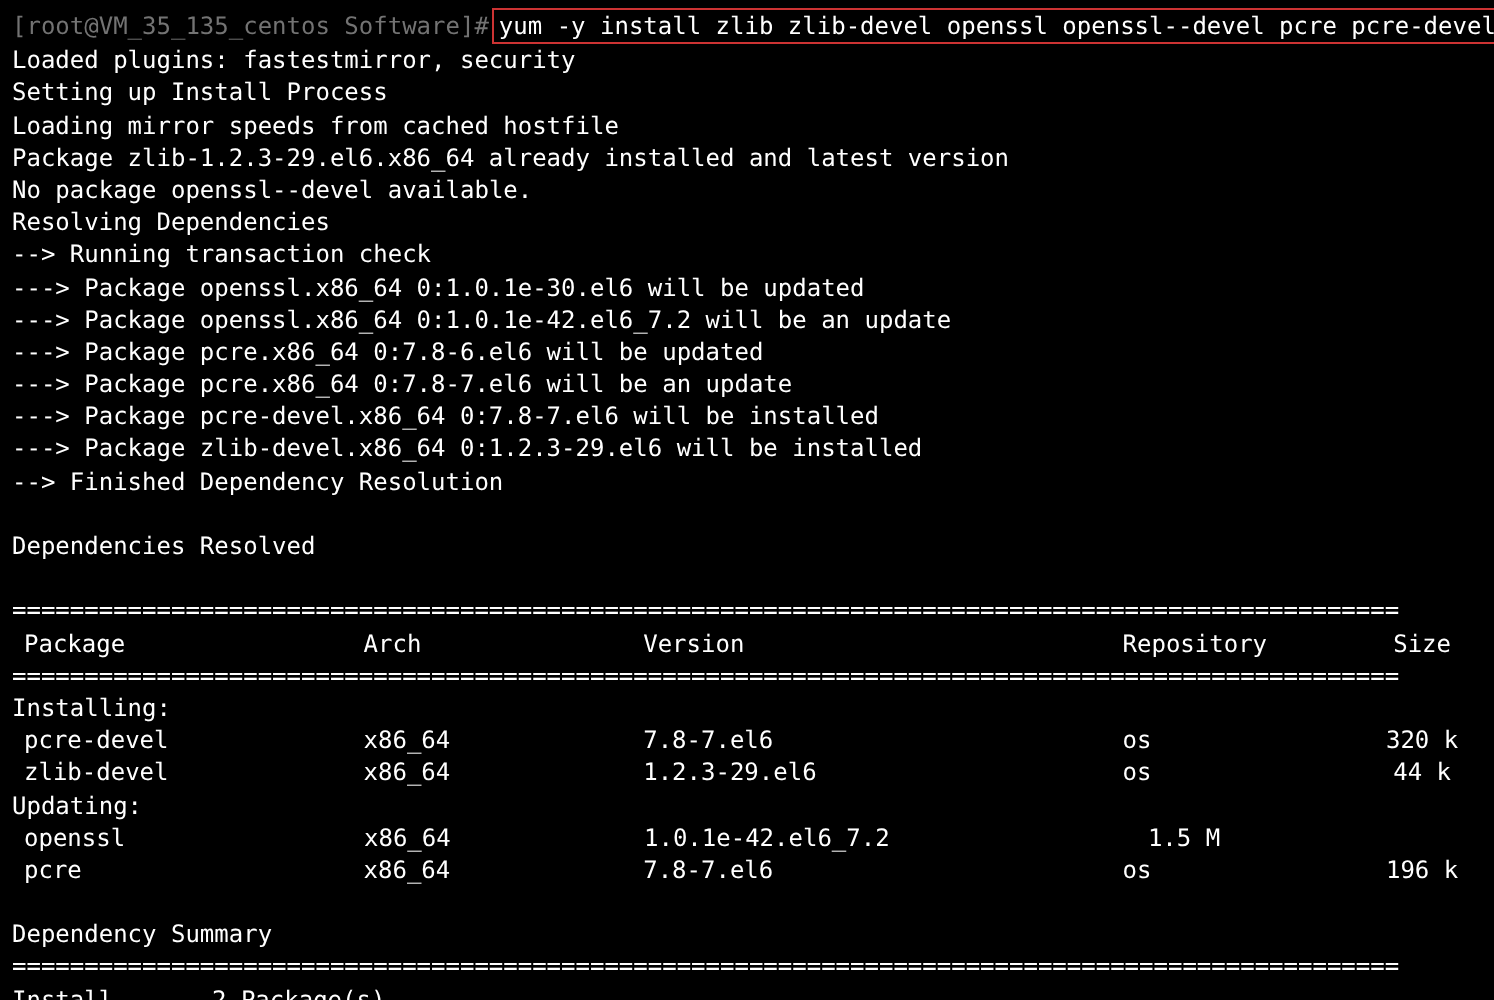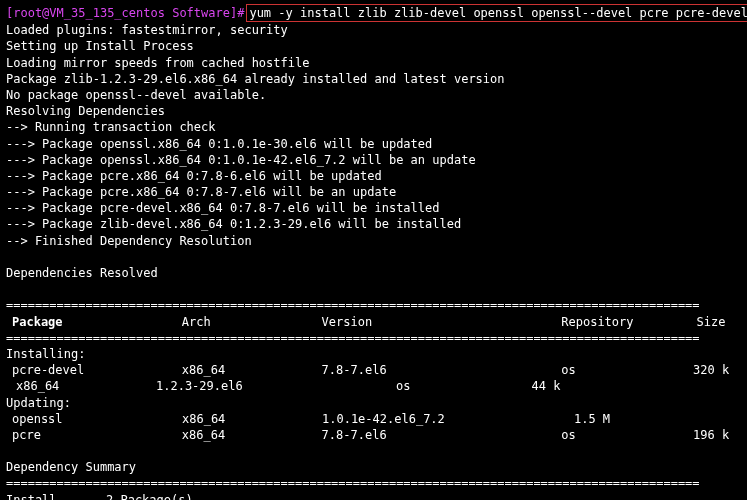--- a/index.html
+++ b/index.html
@@ -12,21 +12,21 @@
       padding: 4px 6px;
       width: 747px;
       box-sizing: border-box;
       white-space: nowrap;
     }
     .prompt-line {
       display: flex;
       align-items: baseline;
     }
     .prompt {
-      color: #d946ef;
+      color: #737373;
     }
     .cmd-box {
       border: 1px solid #cc3333;
       padding: 0 2px;
       margin-left: 2px;
       flex: 1;
     }
     .bold {
       font-weight: normal;
     }
@@ -35,21 +35,21 @@
       white-space: nowrap;
     }
     .pkg-row {
       display: flex;
     }
     .col-package { width: 160px; padding-left: 6px; }
     .col-arch    { width: 140px; margin-left: 10px; }
     .col-version { width: 240px; }
     .col-repo    { width: 120px; }
     .col-size    { width: 60px; text-align: center; }
-    .hdr .col-package { padding-left: 6px; font-weight: bold; }
+    .hdr .col-package { padding-left: 6px; }
     .summary-row { display: flex; }
     .summary-label { width: 100px; }
     .summary-count { width: 120px; }
   </style>
 </head>
 <body>
 
 <div class="prompt-line">
   <span class="prompt">[root@VM_35_135_centos Software]#</span>
   <span class="cmd-box">
@@ -89,20 +89,21 @@
 
 <div>Installing:</div>
 <div class="pkg-row">
   <span class="col-package">pcre-devel</span>
   <span class="col-arch">x86_64</span>
   <span class="col-version">7.8-7.el6</span>
   <span class="col-repo">os</span>
   <span class="col-size">320 k</span>
 </div>
 <div class="pkg-row">
+  <span class="col-package">zlib-devel</span>
   <span class="col-arch">x86_64</span>
   <span class="col-version">1.2.3-29.el6</span>
   <span class="col-repo">os</span>
   <span class="col-size">44 k</span>
 </div>
 
 <div>Updating:</div>
 <div class="pkg-row">
   <span class="col-package">openssl</span>
   <span class="col-arch">x86_64</span>

